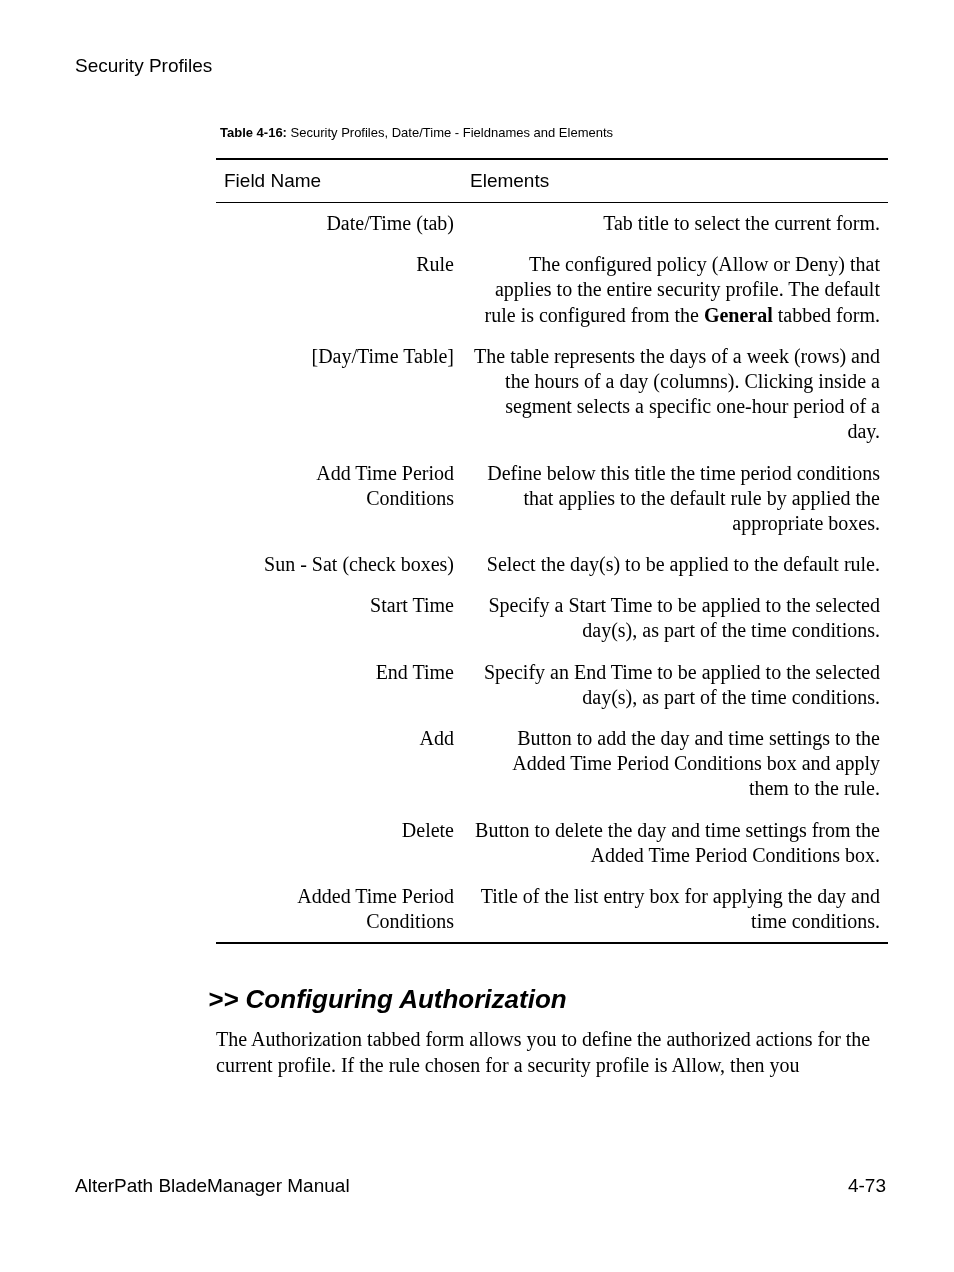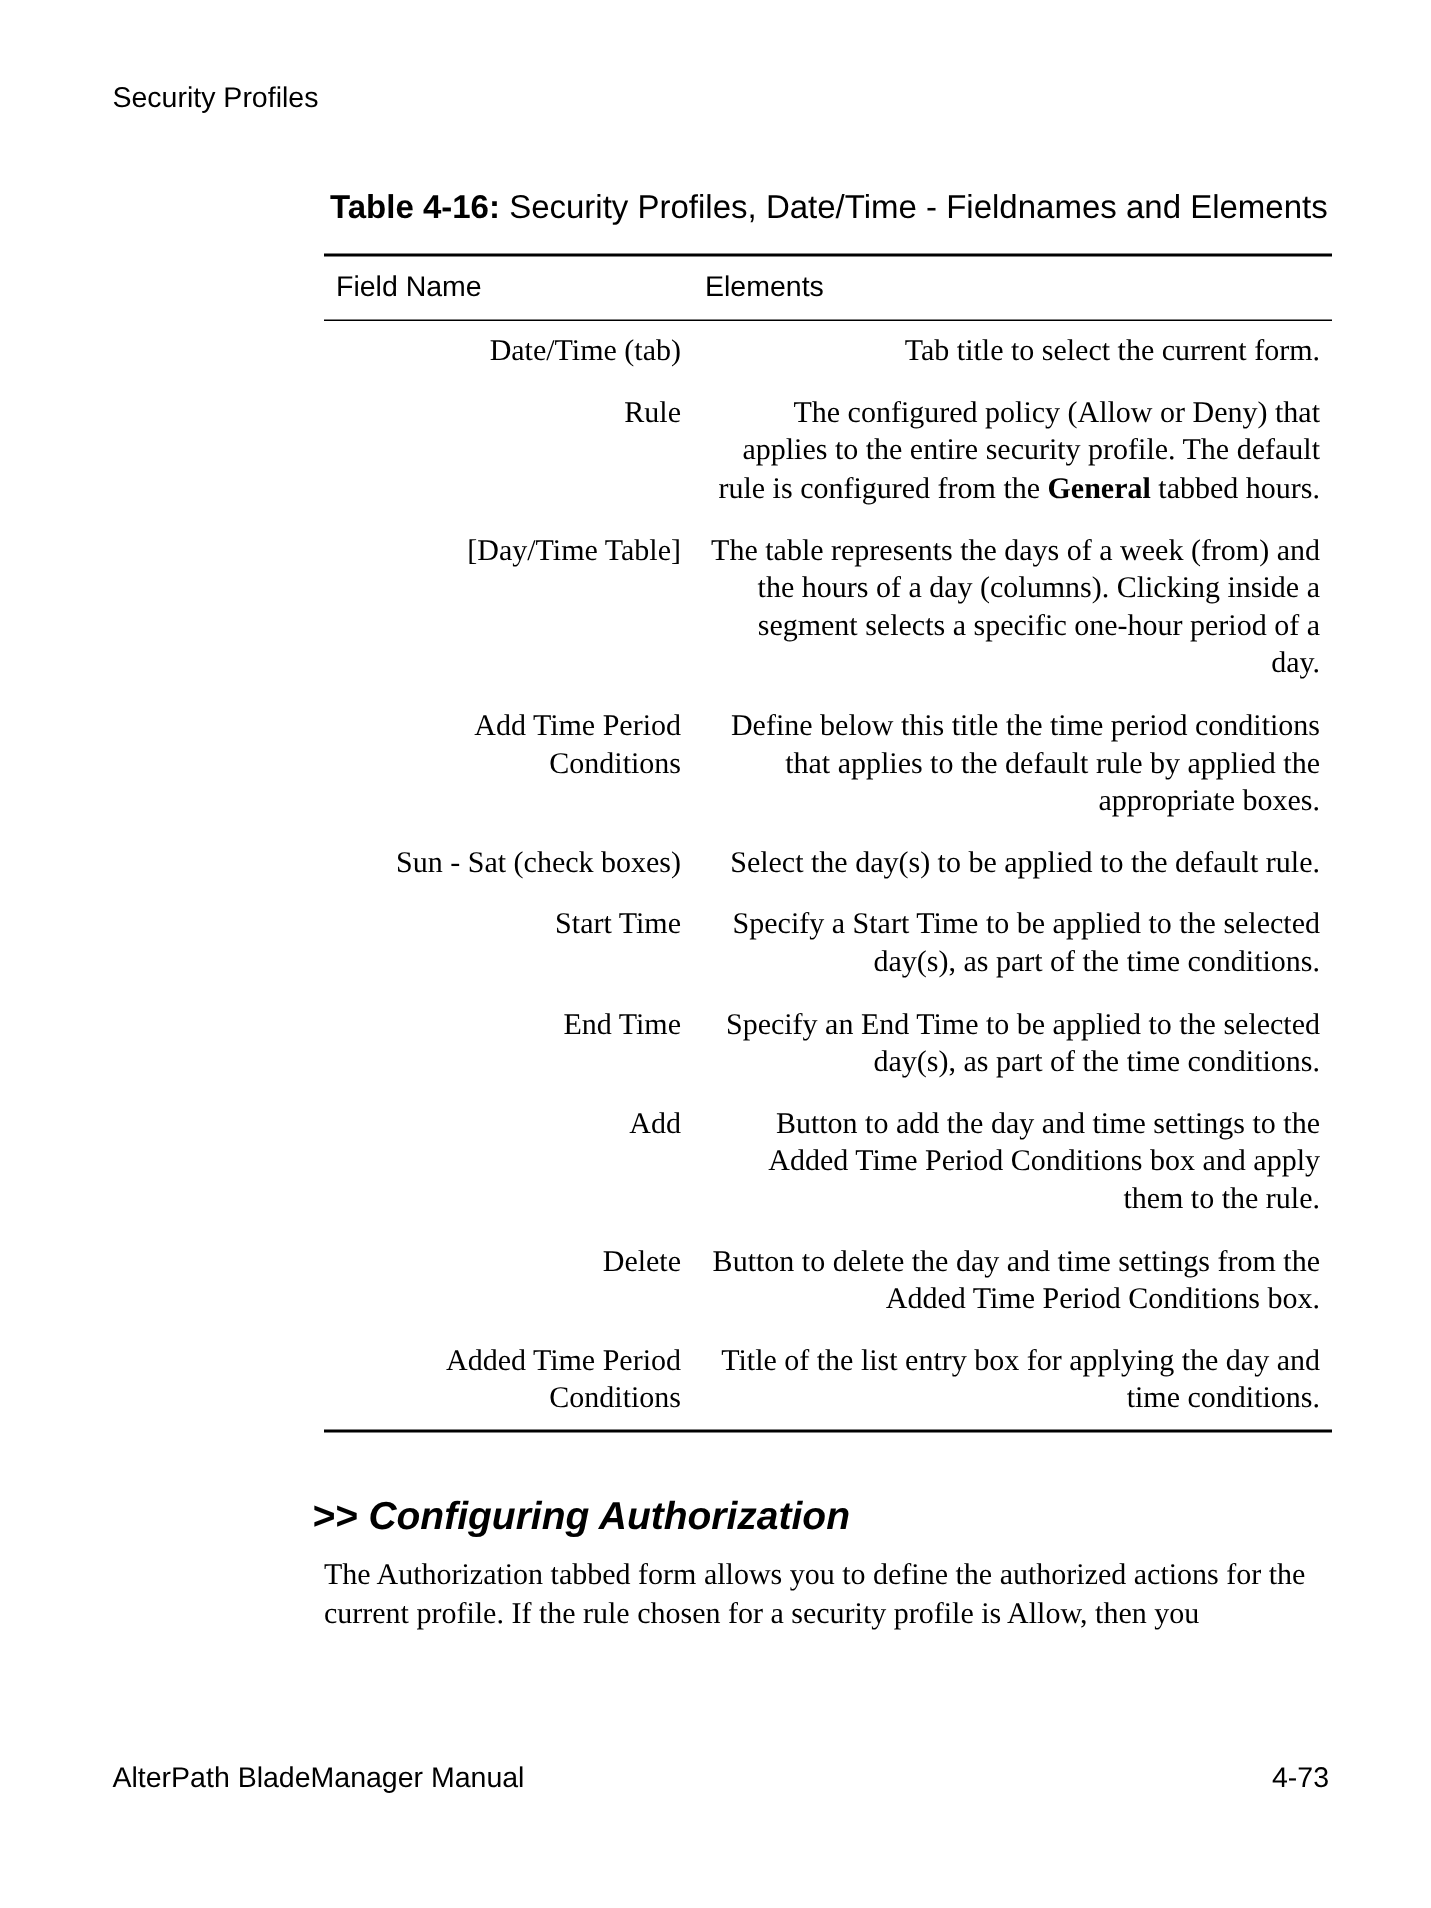--- a/index.html
+++ b/index.html
@@ -23,21 +23,21 @@
       font-size: 19px;
     }
     .content {
       position: absolute;
       top: 125px;
       left: 216px;
       width: 672px;
     }
     .table-caption {
       font-family: Arial, Helvetica, sans-serif;
-      font-size: 22px;
+      font-size: 13px;
       margin-bottom: 18px;
       text-align: left;
       padding-left: 4px;
     }
     .table-caption .caption-label {
       font-weight: bold;
     }
     table {
       border-collapse: collapse;
       width: 100%;
@@ -112,25 +112,25 @@
         <th>Elements</th>
       </tr>
     </thead>
     <tbody>
       <tr>
         <td>Date/Time (tab)</td>
         <td>Tab title to select the current form.</td>
       </tr>
       <tr>
         <td>Rule</td>
-        <td><span>The configured policy (Allow or Deny) that applies to the entire security profile. The default rule is configured from the </span><span class="bold-inline">General</span><span> tabbed hours.</span></td>
+        <td><span>The configured policy (Allow or Deny) that applies to the entire security profile. The default rule is configured from the </span><span class="bold-inline">General</span><span> tabbed form.</span></td>
       </tr>
       <tr>
         <td>[Day/Time Table]</td>
-        <td>The table represents the days of a week (from) and the hours of a day (columns). Clicking inside a segment selects a specific one-hour period of a day.</td>
+        <td>The table represents the days of a week (rows) and the hours of a day (columns). Clicking inside a segment selects a specific one-hour period of a day.</td>
       </tr>
       <tr>
         <td>Add Time Period Conditions</td>
         <td>Define below this title the time period conditions that applies to the default rule by applied the appropriate boxes.</td>
       </tr>
       <tr>
         <td>Sun - Sat (check boxes)</td>
         <td>Select the day(s) to be applied to the default rule.</td>
       </tr>
       <tr>

